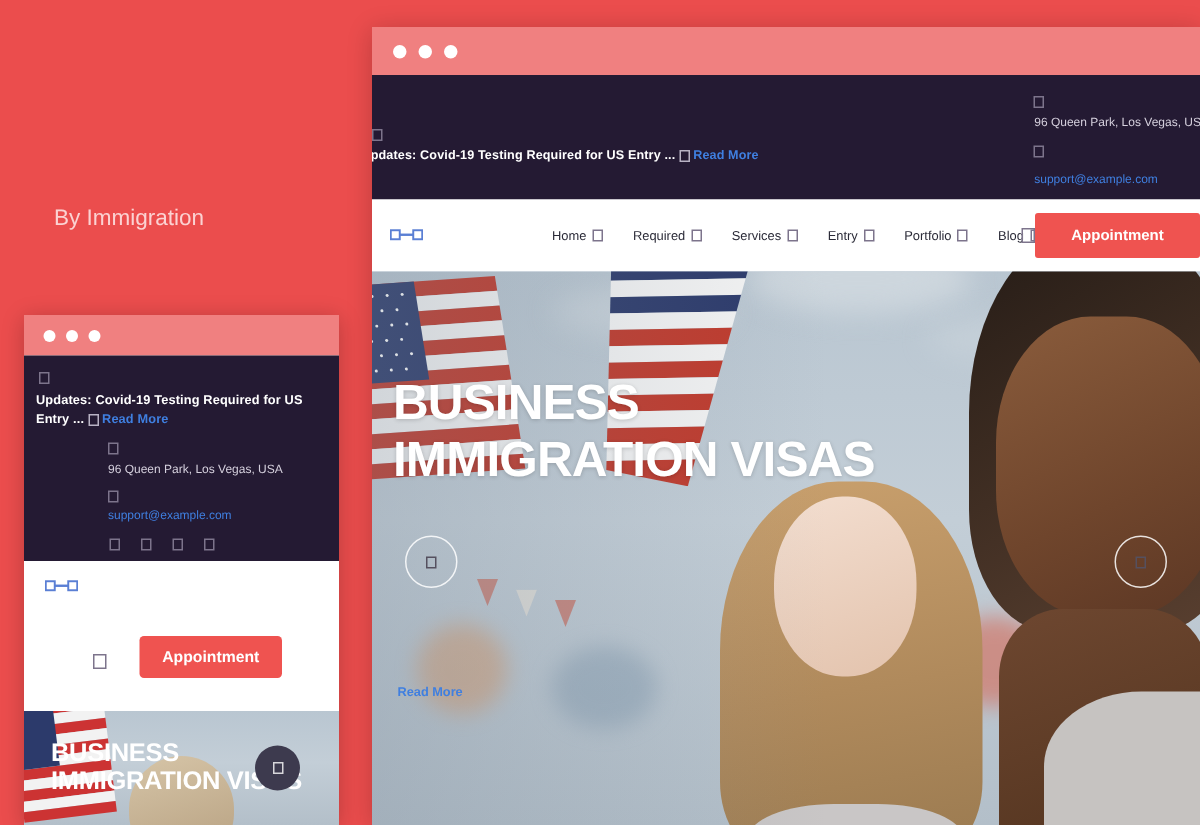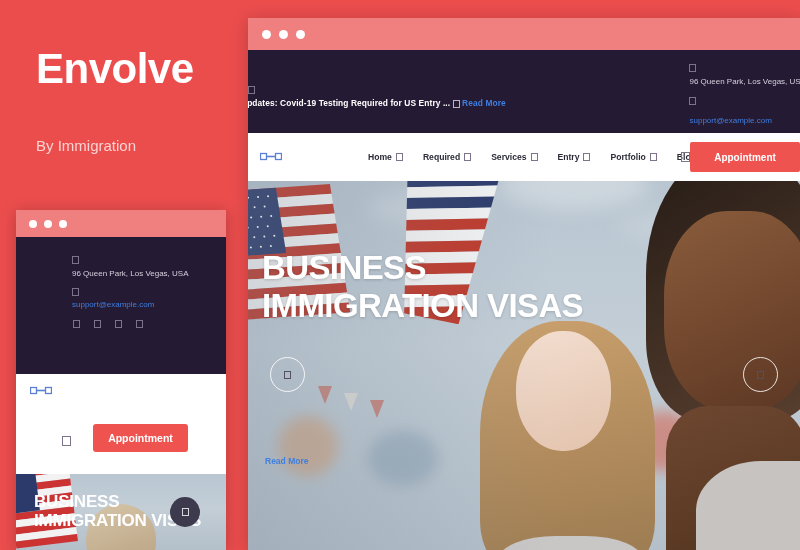--- a/index.html
+++ b/index.html
@@ -128,21 +128,21 @@
   .desk-nav {
     background:#ffffff; height:48px; position:relative;
     display:flex; align-items:center;
   }
   .d-logo { position:absolute; left:12px; top:19px; width:22px; height:10px; }
   .d-menu {
     position:absolute; left:120px; top:0; height:48px;
     display:flex; align-items:center; gap:20px;
   }
   .d-menu-item {
-    font-size:8.6px; font-weight:700; color:#2b2b38;
+    font-size:8.6px; font-weight:400; color:#2b2b38;
     text-decoration:none; white-space:nowrap;
     display:flex; align-items:center; gap:4px; cursor:pointer;
   }
   .d-search { position:absolute; right:110px; top:19px; cursor:pointer; }
   .d-appt {
     position:absolute; right:0; top:9px;
     width:110px; height:30px; border:none; border-radius:2px;
     background:#ef5350; color:#ffffff;
     font-family:"Liberation Sans", sans-serif;
     font-size:10px; font-weight:700; cursor:pointer;
@@ -193,33 +193,40 @@
   .star { position:absolute; width:2px; height:2px; background:#fff; border-radius:50%; }
   .person { position:absolute; border-radius:50% 50% 45% 45%; }
   .bokeh { position:absolute; border-radius:50%; filter:blur(7px); opacity:.55; }
   .bunting { position:absolute; width:14px; height:18px;
     clip-path:polygon(0 0,100% 0,50% 100%); }
 </style>
 </head>
 <body>
 
 <div class="promo">
-  <div class="promo-title">Envolve</div>
   <div class="promo-by">By Immigration</div>
 </div>
 
 <div class="mobile-win">
 
   <div class="mobile-chrome">
     <span class="dot"></span>
     <span class="dot"></span>
     <span class="dot"></span>
   </div>
 
   <div class="mobile-topbar">
+    <div class="m-row">
+      <span class="tofu m-updates-icon"></span>
+      <div class="m-updates">
+        <span>Updates: Covid-19 Testing Required for US Entry ...</span>
+        <span class="tofu lt"></span>
+        <a class="m-readmore" href="#">Read More</a>
+      </div>
+    </div>
     <div class="m-contact">
       <span class="tofu m-contact-icon"></span>
       <div class="m-addr">96 Queen Park, Los Vegas, USA</div>
       <span class="tofu m-contact-icon" style="margin-top:9px"></span>
       <a class="m-email" href="#">support@example.com</a>
     </div>
     <div class="m-social">
       <span class="tofu"></span>
       <span class="tofu"></span>
       <span class="tofu"></span>

